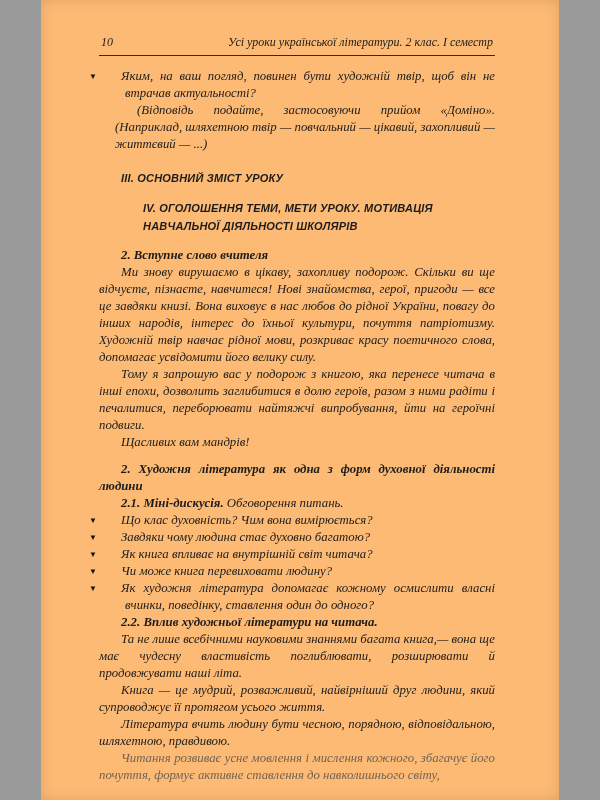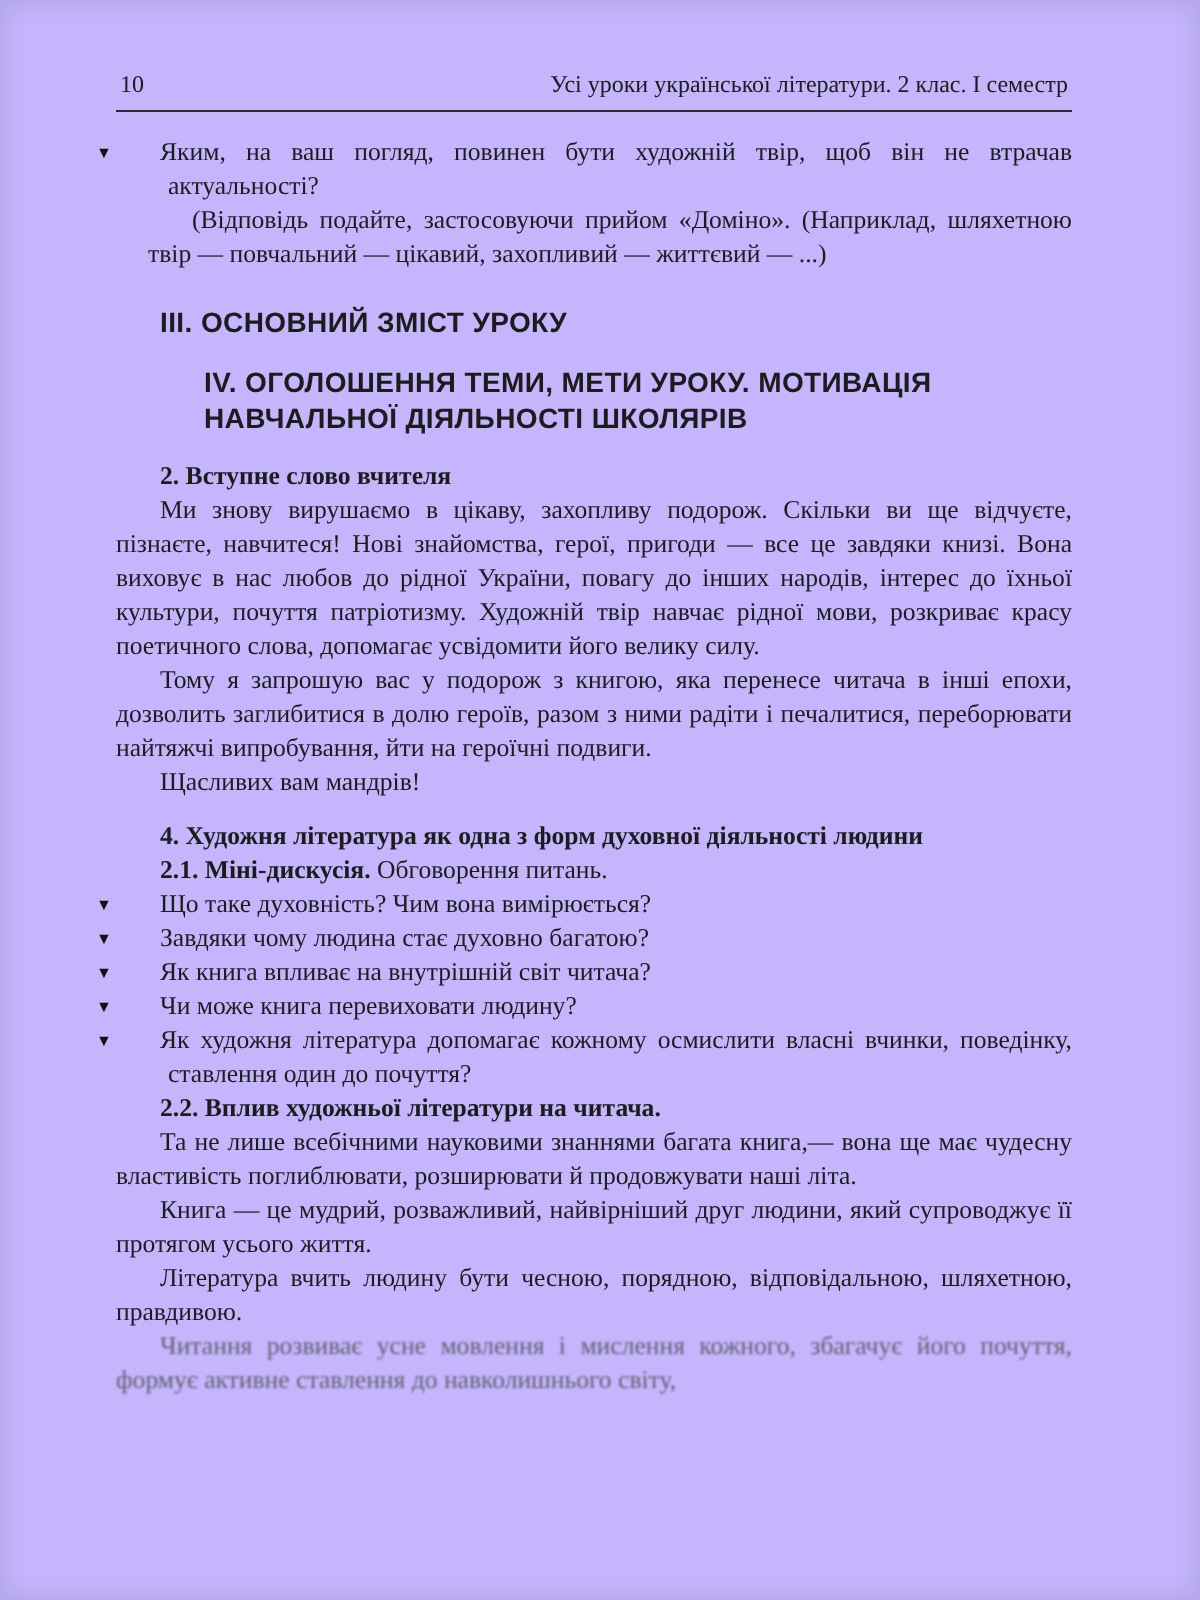--- a/index.html
+++ b/index.html
@@ -1,27 +1,28 @@
 <!DOCTYPE html>
 <html lang="uk"><head>
 <meta charset="utf-8">
 <style>
   html,body{margin:0;padding:0;background:#9a9a9a;}
   .page{
     position:relative;
-    width:600px;height:800px;
+    width:518px;height:800px;
     margin:0 auto;
-    background:#c4b5fd;
+    background:#fdba74;
     box-shadow:inset 0 0 14px rgba(0,0,0,.12);
     overflow:hidden;
     color:#1c1c1c;
     font-family:"Liberation Serif","DejaVu Serif",serif;
     font-size:12.8px;
     line-height:17px;
     box-sizing:border-box;
+    font-style:italic;
   }
   .content{
     position:absolute;
     left:58px;right:64px;top:34px;
   }
   
   .running-header{
     display:flex;
     justify-content:space-between;
     align-items:baseline;
@@ -52,21 +53,21 @@
     color:#111;
   }
   .answer-note{
     text-align:justify;
     margin:0 0 0 16px;
     text-indent:22px;
   }
   .section-heading{
     font-family:"Liberation Sans","DejaVu Sans",sans-serif;
     font-weight:bold;
-    font-size:14px;
+    font-size:11px;
     line-height:18px;
     letter-spacing:.2px;
     margin:14px 0 0 22px;
     text-align:left;
   }
   .section-heading.first{margin-top:16px;}
   .section-heading.second{margin-top:12px;margin-bottom:12px;margin-left:44px;}
   .subheading{
     font-weight:bold;
     text-indent:22px;
@@ -97,29 +98,29 @@
     <p class="answer-note">(Відповідь подайте, застосовуючи прийом «Доміно». (Наприклад, шляхетною твір — повчальний — цікавий, захопливий — життєвий — ...)</p>
 
     <h2 class="section-heading first">III. ОСНОВНИЙ ЗМІСТ УРОКУ</h2>
     <h2 class="section-heading second">IV. ОГОЛОШЕННЯ ТЕМИ, МЕТИ УРОКУ. МОТИВАЦІЯ НАВЧАЛЬНОЇ ДІЯЛЬНОСТІ ШКОЛЯРІВ</h2>
 
     <p class="subheading">2. Вступне слово вчителя</p>
     <p class="para">Ми знову вирушаємо в цікаву, захопливу подорож. Скільки ви ще відчуєте, пізнаєте, навчитеся! Нові знайомства, герої, пригоди — все це завдяки книзі. Вона виховує в нас любов до рідної України, повагу до інших народів, інтерес до їхньої культури, почуття патріотизму. Художній твір навчає рідної мови, розкриває красу поетичного слова, допомагає усвідомити його велику силу.</p>
     <p class="para">Тому я запрошую вас у подорож з книгою, яка перенесе читача в інші епохи, дозволить заглибитися в долю героїв, разом з ними радіти і печалитися, переборювати найтяжчі випробування, йти на героїчні подвиги.</p>
     <p class="para">Щасливих вам мандрів!</p>
 
-    <p class="subheading gap-top">4. Художня література як одна з форм духовної діяльності людини</p>
+    <p class="subheading gap-top">2. Художня література як одна з форм духовної діяльності людини</p>
     <p class="para"><span class="bold">2.1. Міні-дискусія.</span><span> Обговорення питань.</span></p>
 
     <div>
-      <p class="bullet-item"><span class="bullet-glyph">▼</span><span>Що таке духовність? Чим вона вимірюється?</span></p>
+      <p class="bullet-item"><span class="bullet-glyph">▼</span><span>Що клас духовність? Чим вона вимірюється?</span></p>
       <p class="bullet-item"><span class="bullet-glyph">▼</span><span>Завдяки чому людина стає духовно багатою?</span></p>
       <p class="bullet-item"><span class="bullet-glyph">▼</span><span>Як книга впливає на внутрішній світ читача?</span></p>
       <p class="bullet-item"><span class="bullet-glyph">▼</span><span>Чи може книга перевиховати людину?</span></p>
-      <p class="bullet-item"><span class="bullet-glyph">▼</span><span>Як художня література допомагає кожному осмислити власні вчинки, поведінку, ставлення один до почуття?</span></p>
+      <p class="bullet-item"><span class="bullet-glyph">▼</span><span>Як художня література допомагає кожному осмислити власні вчинки, поведінку, ставлення один до одного?</span></p>
     </div>
 
     <p class="subheading">2.2. Вплив художньої літератури на читача.</p>
     <p class="para">Та не лише всебічними науковими знаннями багата книга,— вона ще має чудесну властивість поглиблювати, розширювати й продовжувати наші літа.</p>
     <p class="para">Книга — це мудрий, розважливий, найвірніший друг людини, який супроводжує її протягом усього життя.</p>
     <p class="para">Література вчить людину бути чесною, порядною, відповідальною, шляхетною, правдивою.</p>
     <p class="para faded">Читання розвиває усне мовлення і мислення кожного, збагачує його почуття, формує активне ставлення до навколишнього світу,</p>
 
   </div>
 </div>

